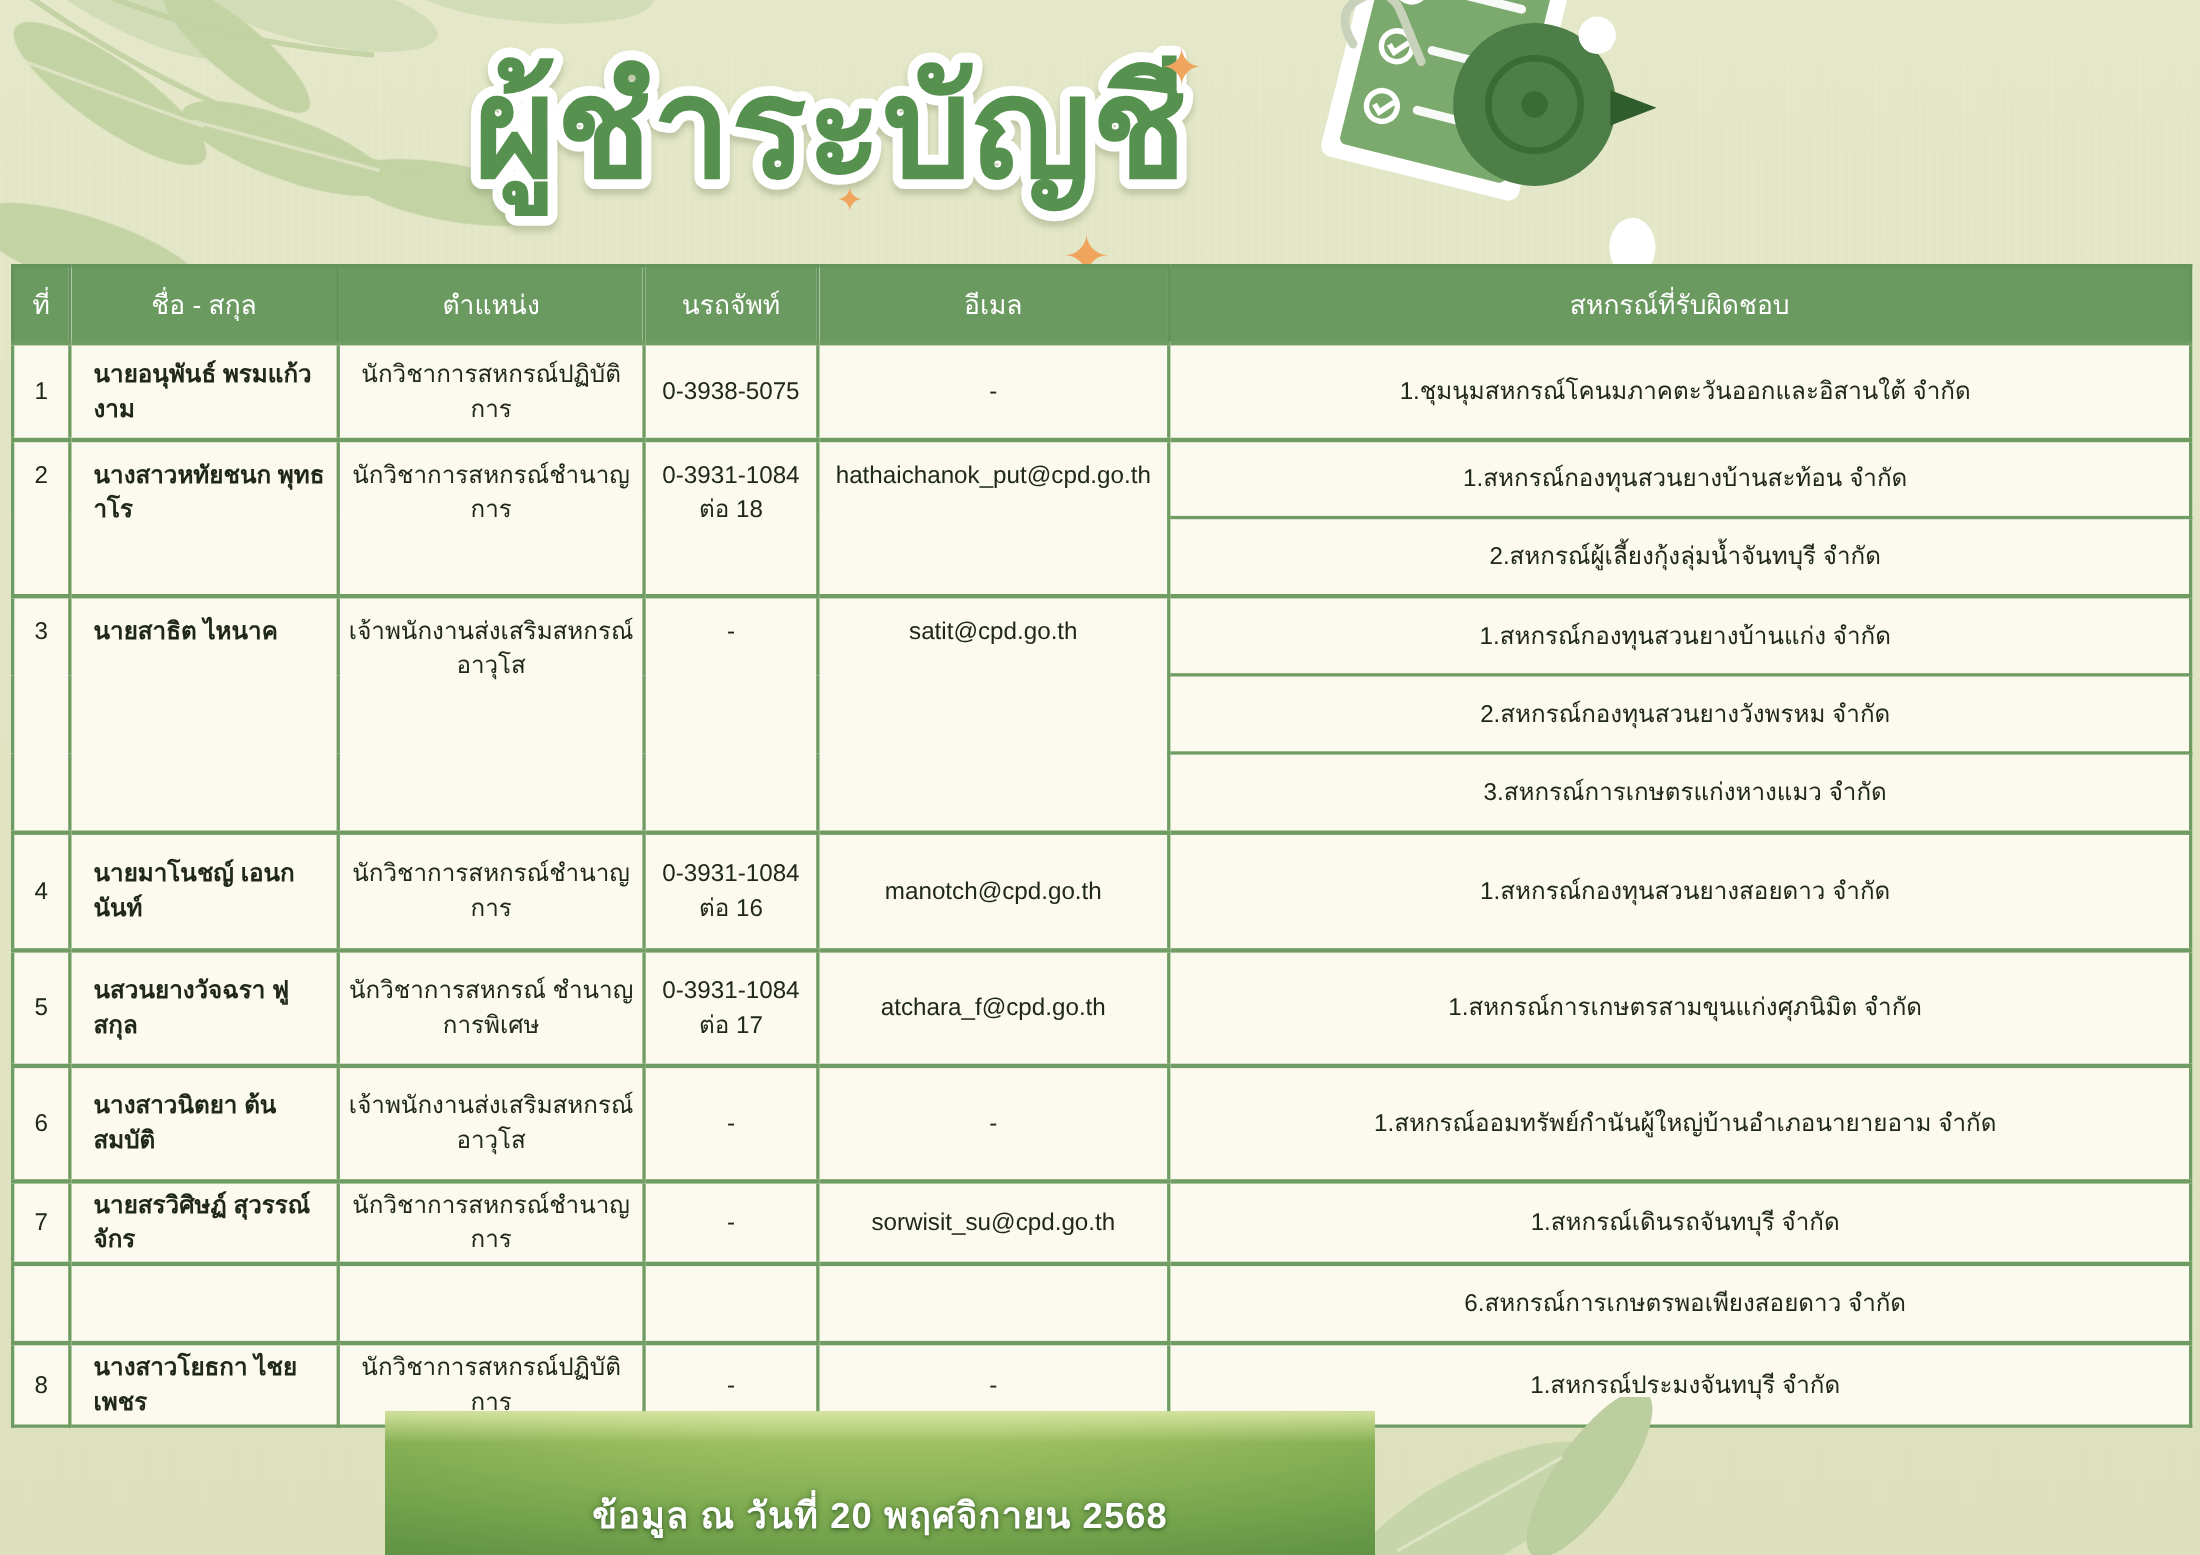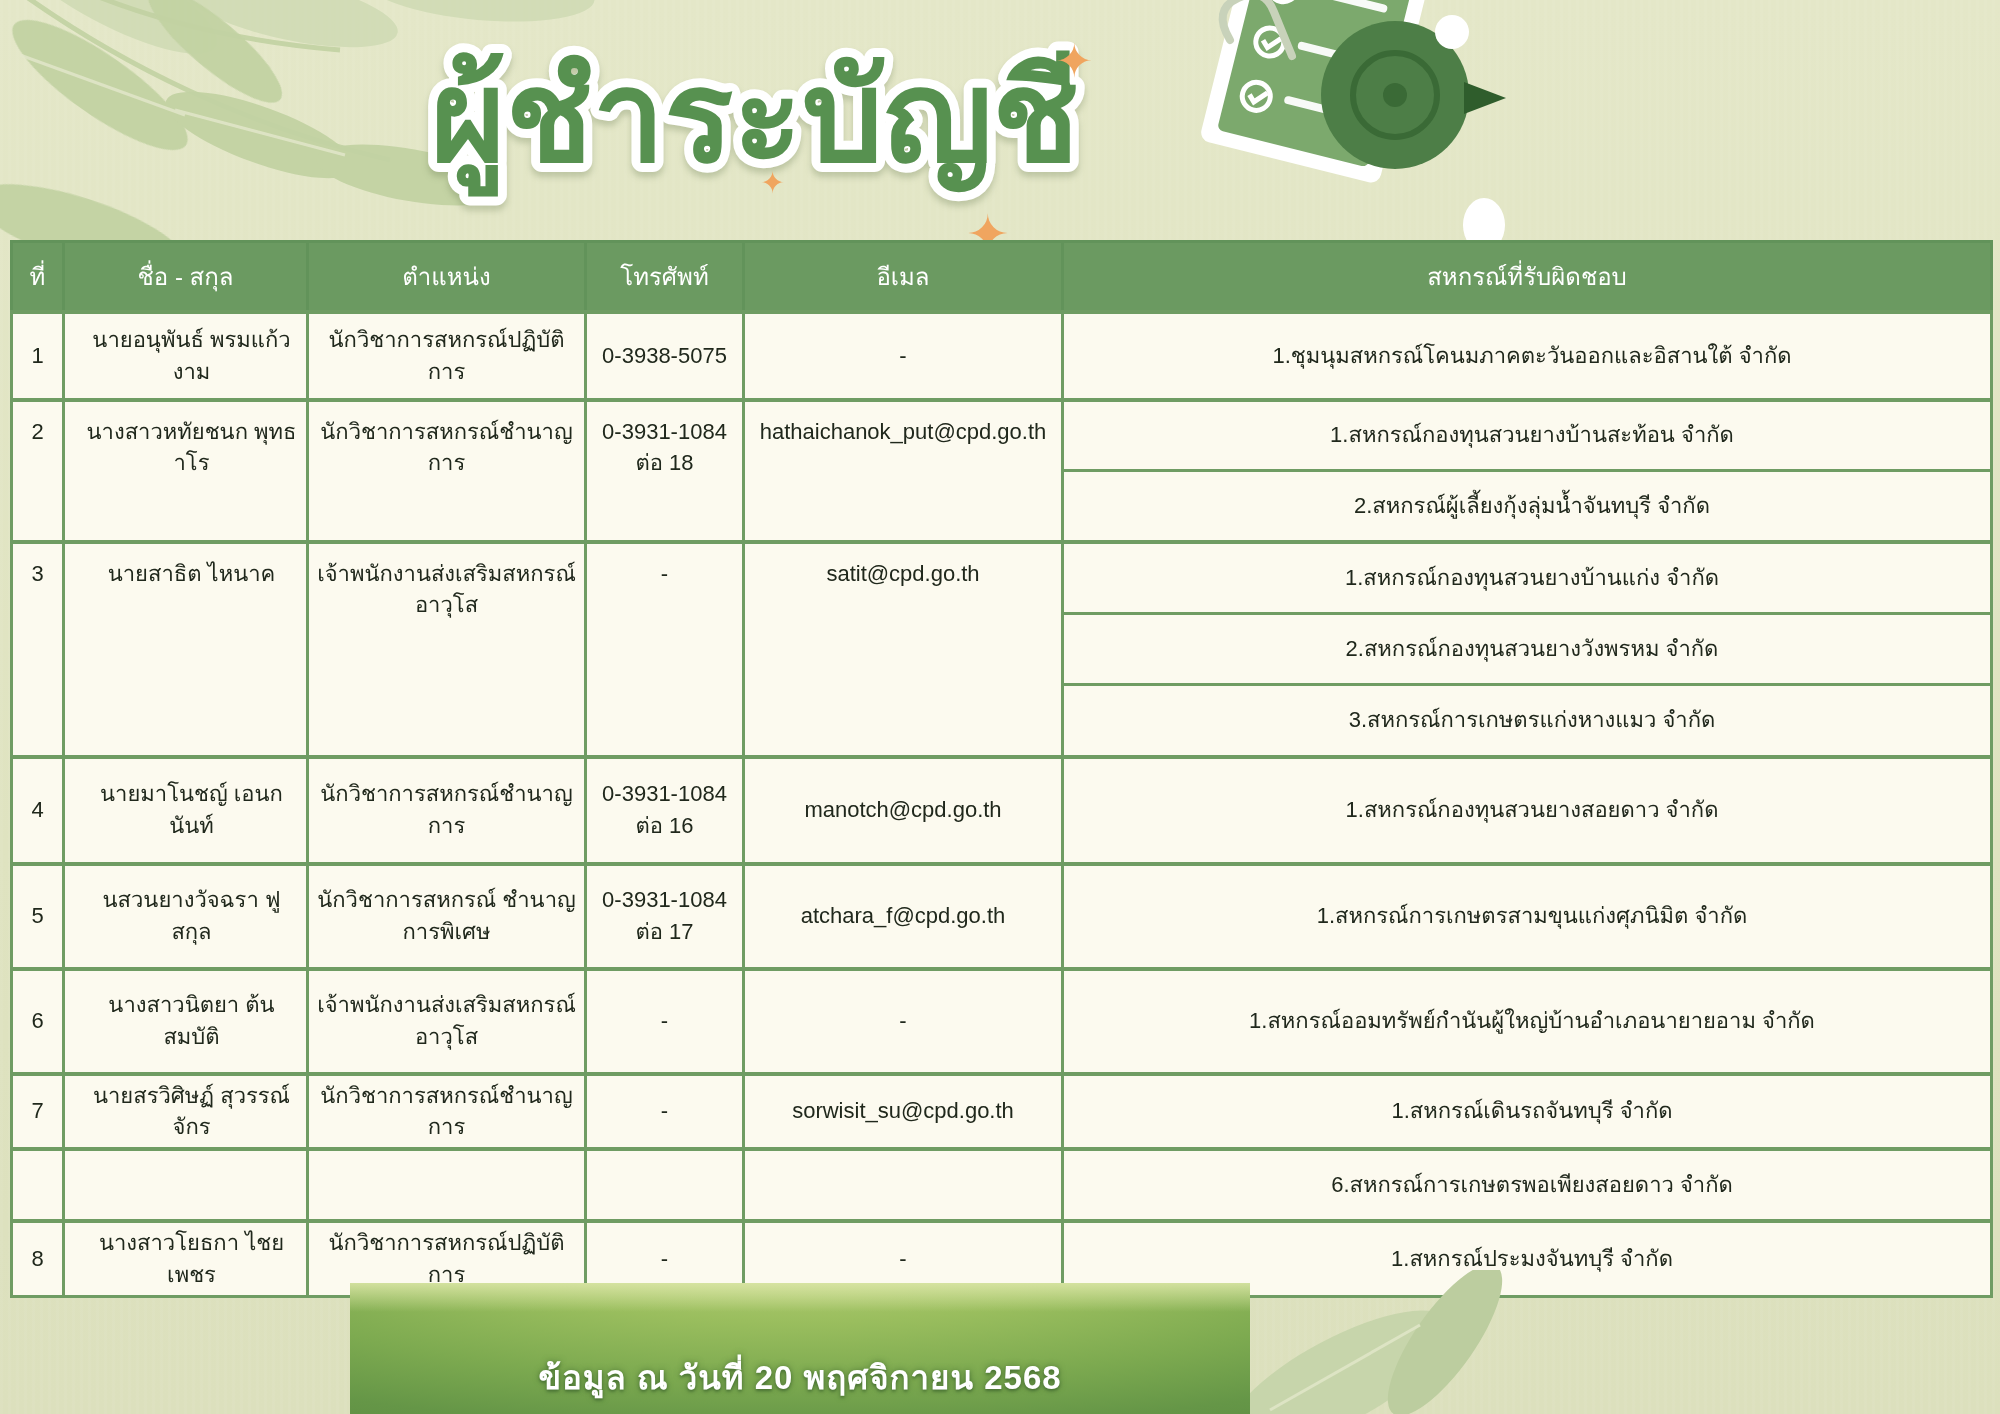--- a/index.html
+++ b/index.html
@@ -19,21 +19,21 @@
   }
   
   .sparkle{color:#f0a55f;line-height:1;}
   
   #table-wrap{left:10px;top:240px;width:1980px;}
   table{border-collapse:collapse;table-layout:fixed;width:100%;background:#fcfaef;}
   th,td{border:3px solid #6f9c63;box-sizing:border-box;overflow:hidden;}
   thead tr{height:70px;}
   th{background:#6b9a61;color:#ffffff;font-weight:normal;font-size:24px;border-color:#62935a;}
   td{font-size:22px;color:#20281c;text-align:center;vertical-align:middle;padding:4px 8px;line-height:1.45;}
-  td.c-name{text-align:center;padding-left:20px;}
+  td.c-name{text-align:left;padding-left:20px;font-weight:bold;}
   td.c-coop{text-align:center;padding-left:18px;}
   td.vtop{vertical-align:top;padding-top:14px;}
   tr.group-start td{border-top-width:4px;}
   
   #grass{
     left:350px;top:1283px;width:900px;height:131px;
     background:
       linear-gradient(180deg, rgba(222,232,170,.85) 0%, rgba(222,232,170,0) 22%),
       radial-gradient(115% 170% at 50% -25%, #bcd27c 0%, #9abe5e 32%, #7daa50 58%, #659647 80%, #5b8c42 100%);
   }
@@ -113,21 +113,21 @@
         <col style="width:278px">
       <col style="width:158px">
         <col style="width:319px">
         <col style="width:929px">
     </colgroup>
     <thead>
       <tr>
           <th>ที่</th>
           <th>ชื่อ - สกุล</th>
           <th>ตำแหน่ง</th>
-          <th>โทรศัพท์</th>
+          <th>นรถจัพท์</th>
           <th>อีเมล</th>
           <th>สหกรณ์ที่รับผิดชอบ</th>
         </tr>
     </thead>
     <tbody>
         <tr class="group-start" style="height: 88px;">
           <td class="c-no" rowspan="1">1</td>
           <td class="c-name" rowspan="1">นายอนุพันธ์  พรมแก้วงาม</td>
           <td class="c-pos" rowspan="1">นักวิชาการสหกรณ์ปฏิบัติการ</td>
           <td class="c-phone" rowspan="1">0-3938-5075</td>

